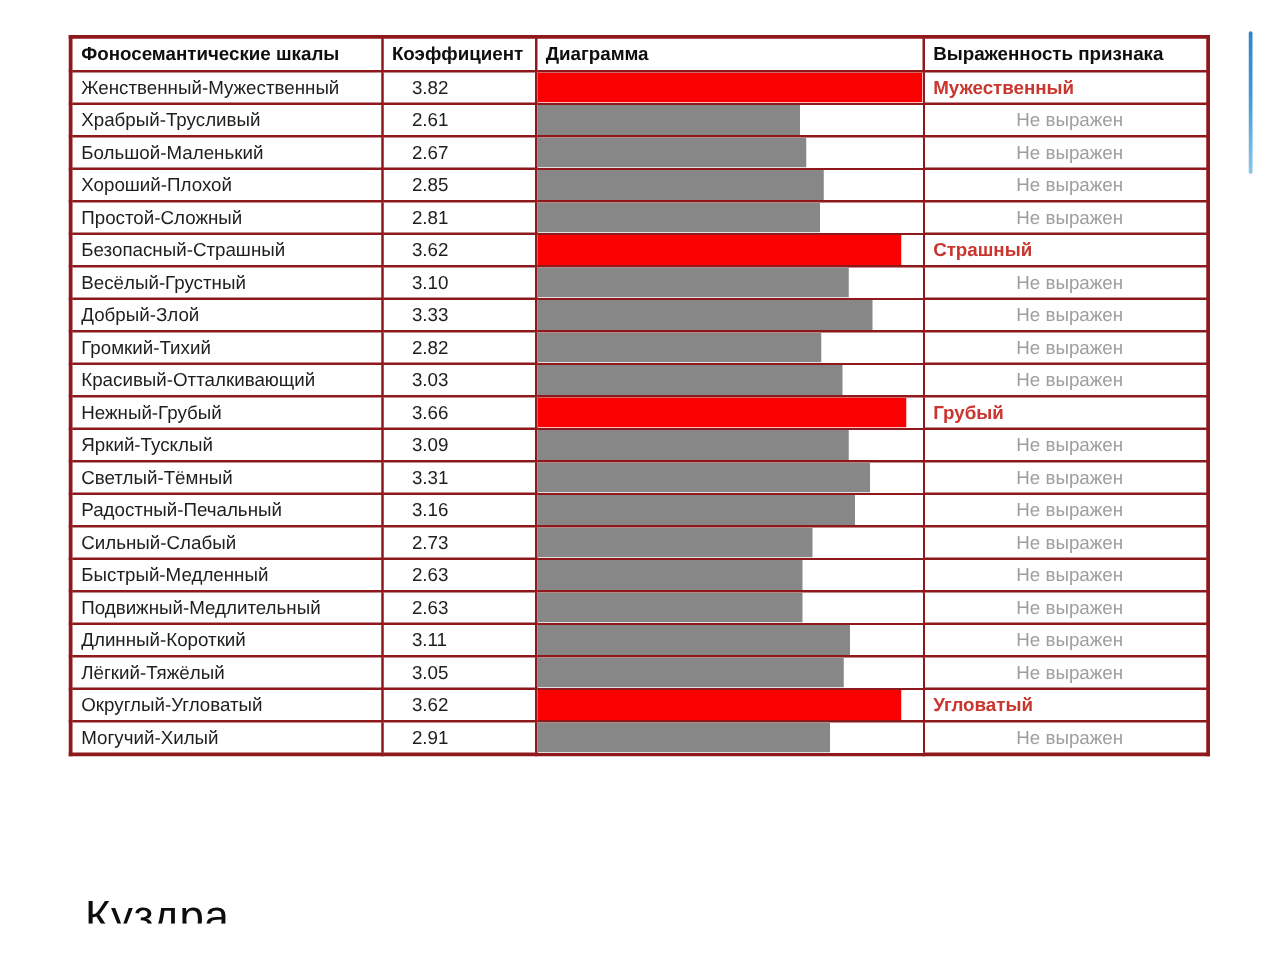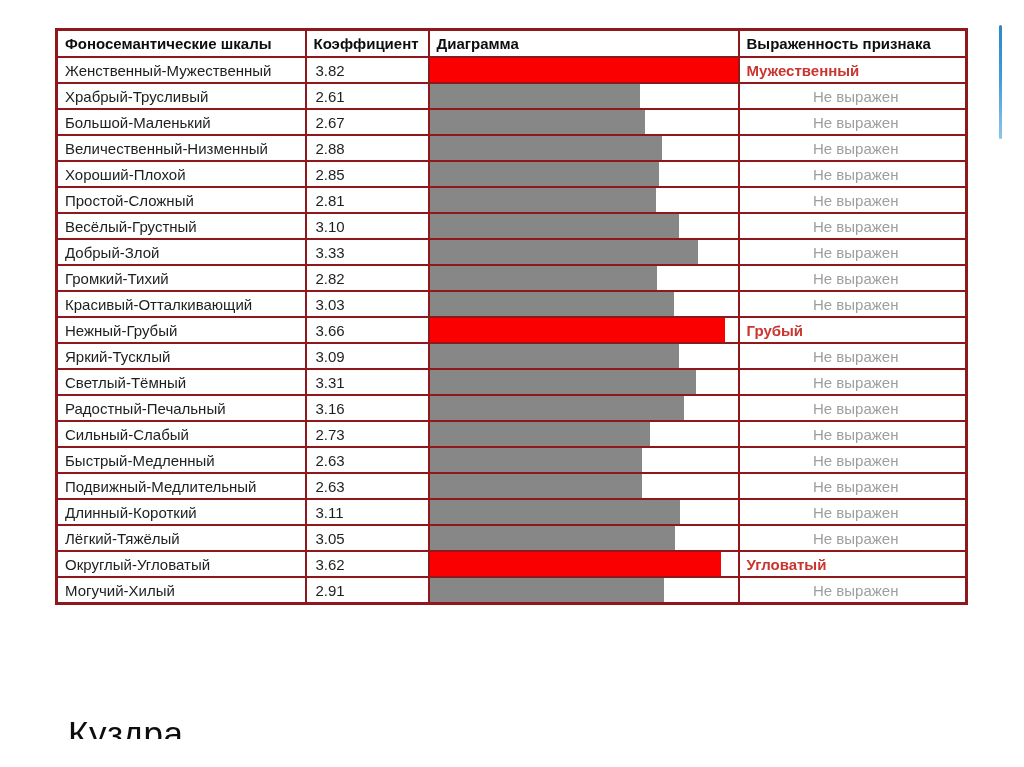--- a/index.html
+++ b/index.html
@@ -25,21 +25,21 @@
     overflow:hidden;white-space:nowrap;
     text-align:left;vertical-align:middle;
   }
   thead th{
     height:25px;font-size:15px;font-weight:bold;color:#0e0e0e;
     padding:0 0 0 7px;background:#ffffff;
   }
   tbody td{
     height:24px;font-size:15px;color:#1e1e1e;padding:0 0 0 7px;background:#ffffff;
   }
-  td.c-coef{padding-left:9px;}
+  td.c-coef{padding-left:23px;}
   td.c-diag{padding:0;position:relative;background:#ffffff;}
   .bar{position:absolute;top:0;bottom:0;left:0;}
   .bar.red{background:var(--bar-red);}
   .bar.gray{background:var(--bar-gray);}
   td.c-feat.expressed{color:var(--feat-red);font-weight:bold;}
   td.c-feat.muted{color:var(--feat-gray);text-align:center;}
   .deco-line{
     position:absolute;left:999px;top:25px;width:3px;height:114px;border-radius:2px;
     background:linear-gradient(180deg,#2e86c8 0%,#3f9ad6 45%,#8cc5ea 100%);
   }
@@ -89,47 +89,47 @@
 
     <tr>
       <td class="c-scale">Большой-Маленький</td>
       <td class="c-coef">2.67</td>
       <td class="c-diag">
         <div class="bar gray" style="width: 69.9%;"></div>
       </td>
       <td class="c-feat muted">Не выражен</td>
     </tr>
 
-    <tr>
-      <td class="c-scale">Величественный-Низменный</td>
-      <td class="c-coef">2.88</td>
-      <td class="c-diag">
-        <div class="bar gray" style="width: 75.39%;"></div>
-      </td>
-      <td class="c-feat muted">Не выражен</td>
-    </tr>
 
     <tr>
       <td class="c-scale">Хороший-Плохой</td>
       <td class="c-coef">2.85</td>
       <td class="c-diag">
         <div class="bar gray" style="width: 74.61%;"></div>
       </td>
       <td class="c-feat muted">Не выражен</td>
     </tr>
 
     <tr>
       <td class="c-scale">Простой-Сложный</td>
       <td class="c-coef">2.81</td>
       <td class="c-diag">
         <div class="bar gray" style="width: 73.56%;"></div>
       </td>
       <td class="c-feat muted">Не выражен</td>
     </tr>
 
+    <tr>
+      <td class="c-scale">Безопасный-Страшный</td>
+      <td class="c-coef">3.62</td>
+      <td class="c-diag">
+        <div class="bar red" style="width: 94.76%;"></div>
+      </td>
+      <td class="c-feat expressed">Страшный</td>
+    </tr>
 
     <tr>
       <td class="c-scale">Весёлый-Грустный</td>
       <td class="c-coef">3.10</td>
       <td class="c-diag">
         <div class="bar gray" style="width: 81.15%;"></div>
       </td>
       <td class="c-feat muted">Не выражен</td>
     </tr>
 

